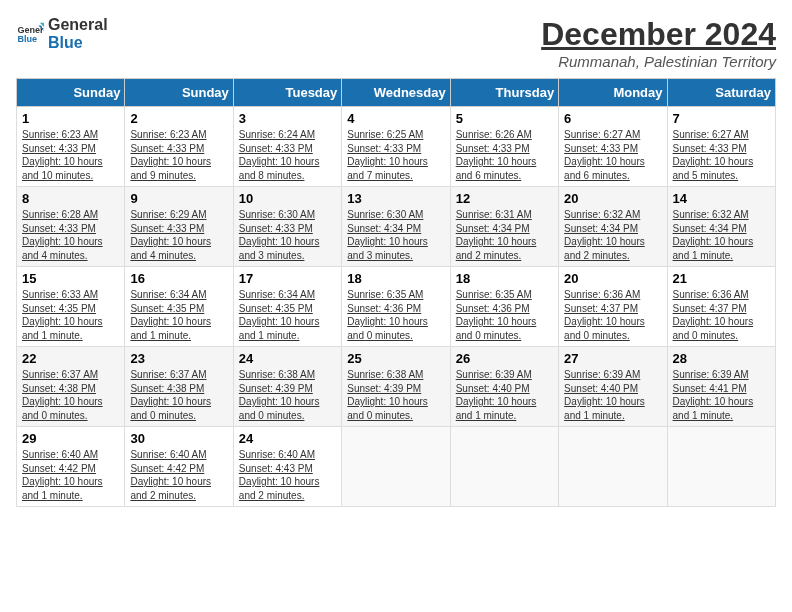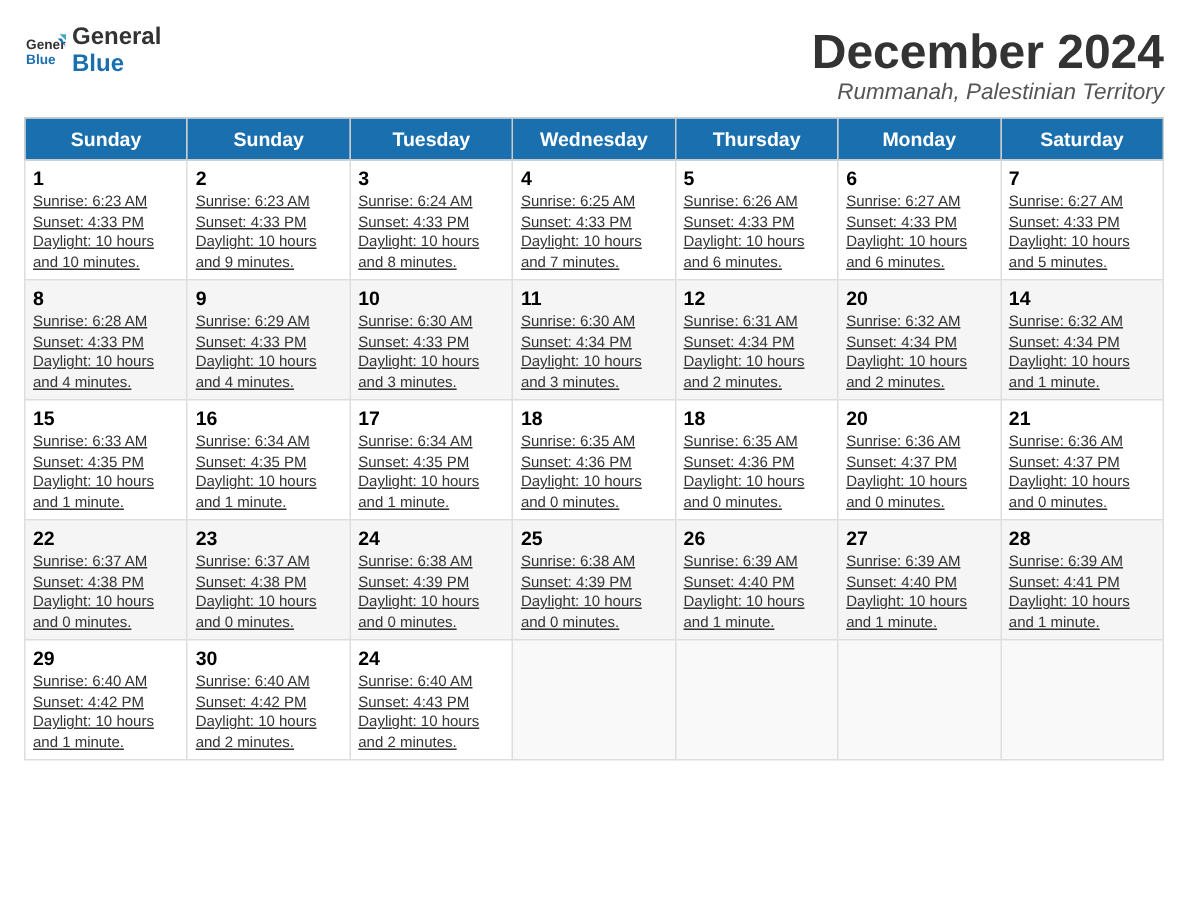--- a/index.html
+++ b/index.html
@@ -25,38 +25,39 @@
       width: 28px;
       height: 28px;
     }
     .title-section {
       text-align: right;
     }
     .main-title {
       font-size: 32px;
       font-weight: bold;
       color: #333;
+      text-decoration: underline;
     }
     .subtitle {
       font-size: 15px;
       color: #555;
       font-style: italic;
     }
     table {
       width: 100%;
       border-collapse: collapse;
       font-size: 11px;
     }
     thead tr {
       background-color: #1a6faf;
       color: white;
     }
     thead th {
       padding: 6px 4px;
-      text-align: center;
+      text-align: right;
       font-weight: bold;
       font-size: 13px;
       border: 1px solid #ccc;
     }
     tbody tr {
       border: 1px solid #ccc;
     }
     tbody td {
       padding: 4px 5px;
       vertical-align: top;
@@ -127,21 +128,21 @@
         <td><span class="day-num">3</span><span class="day-detail">Sunrise: 6:24 AM<br>Sunset: 4:33 PM<br>Daylight: 10 hours and 8 minutes.</span></td>
         <td><span class="day-num">4</span><span class="day-detail">Sunrise: 6:25 AM<br>Sunset: 4:33 PM<br>Daylight: 10 hours and 7 minutes.</span></td>
         <td><span class="day-num">5</span><span class="day-detail">Sunrise: 6:26 AM<br>Sunset: 4:33 PM<br>Daylight: 10 hours and 6 minutes.</span></td>
         <td><span class="day-num">6</span><span class="day-detail">Sunrise: 6:27 AM<br>Sunset: 4:33 PM<br>Daylight: 10 hours and 6 minutes.</span></td>
         <td><span class="day-num">7</span><span class="day-detail">Sunrise: 6:27 AM<br>Sunset: 4:33 PM<br>Daylight: 10 hours and 5 minutes.</span></td>
       </tr>
       <tr>
         <td><span class="day-num">8</span><span class="day-detail">Sunrise: 6:28 AM<br>Sunset: 4:33 PM<br>Daylight: 10 hours and 4 minutes.</span></td>
         <td><span class="day-num">9</span><span class="day-detail">Sunrise: 6:29 AM<br>Sunset: 4:33 PM<br>Daylight: 10 hours and 4 minutes.</span></td>
         <td><span class="day-num">10</span><span class="day-detail">Sunrise: 6:30 AM<br>Sunset: 4:33 PM<br>Daylight: 10 hours and 3 minutes.</span></td>
-        <td><span class="day-num">11</span><span class="day-detail">Sunrise: 6:30 AM<br>Sunset: 4:34 PM<br>Daylight: 10 hours and 3 minutes.</span></td>
+        <td><span class="day-num">13</span><span class="day-detail">Sunrise: 6:30 AM<br>Sunset: 4:34 PM<br>Daylight: 10 hours and 3 minutes.</span></td>
         <td><span class="day-num">12</span><span class="day-detail">Sunrise: 6:31 AM<br>Sunset: 4:34 PM<br>Daylight: 10 hours and 2 minutes.</span></td>
         <td><span class="day-num">20</span><span class="day-detail">Sunrise: 6:32 AM<br>Sunset: 4:34 PM<br>Daylight: 10 hours and 2 minutes.</span></td>
         <td><span class="day-num">14</span><span class="day-detail">Sunrise: 6:32 AM<br>Sunset: 4:34 PM<br>Daylight: 10 hours and 1 minute.</span></td>
       </tr>
       <tr>
         <td><span class="day-num">15</span><span class="day-detail">Sunrise: 6:33 AM<br>Sunset: 4:35 PM<br>Daylight: 10 hours and 1 minute.</span></td>
         <td><span class="day-num">16</span><span class="day-detail">Sunrise: 6:34 AM<br>Sunset: 4:35 PM<br>Daylight: 10 hours and 1 minute.</span></td>
         <td><span class="day-num">17</span><span class="day-detail">Sunrise: 6:34 AM<br>Sunset: 4:35 PM<br>Daylight: 10 hours and 1 minute.</span></td>
         <td><span class="day-num">18</span><span class="day-detail">Sunrise: 6:35 AM<br>Sunset: 4:36 PM<br>Daylight: 10 hours and 0 minutes.</span></td>
         <td><span class="day-num">18</span><span class="day-detail">Sunrise: 6:35 AM<br>Sunset: 4:36 PM<br>Daylight: 10 hours and 0 minutes.</span></td>

